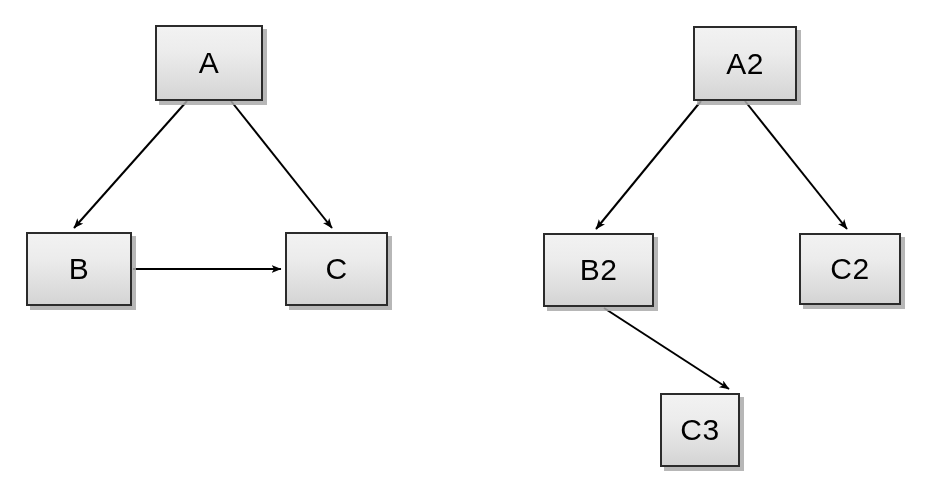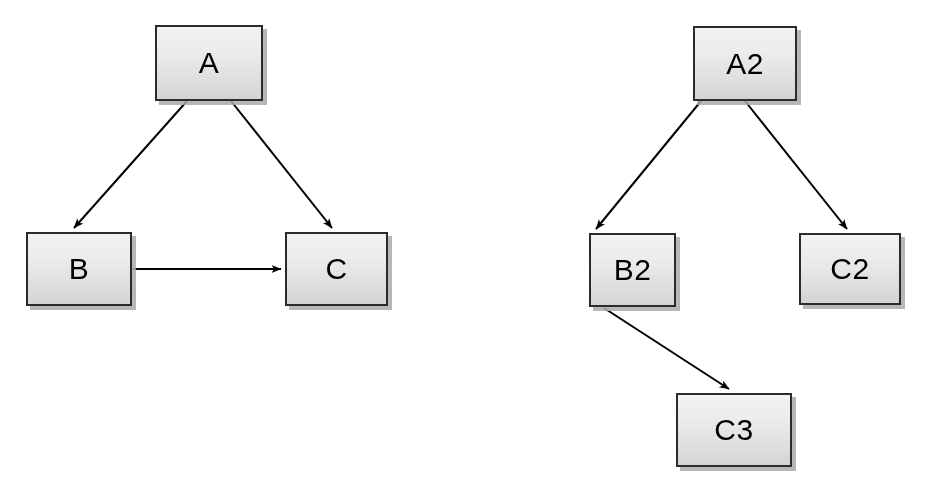--- a/index.html
+++ b/index.html
@@ -73,24 +73,24 @@
       </div>
       <div class="node" style="left: 26px; top: 232px; width: 106px; height: 74px;">
         <span class="node-label">B</span>
       </div>
       <div class="node" style="left: 285px; top: 232px; width: 103px; height: 74px;">
         <span class="node-label">C</span>
       </div>
       <div class="node" style="left: 669px; top: 26px; width: 104px; height: 75px; margin-left: 24px;">
         <span class="node-label">A2</span>
       </div>
-      <div class="node" style="left: 543px; top: 233px; width: 87px; height: 74px; margin-left: 46px;">
+      <div class="node" style="left: 543px; top: 233px; width: 111px; height: 74px;">
         <span class="node-label">B2</span>
       </div>
       <div class="node" style="left: 799px; top: 233px; width: 102px; height: 72px; text-align: center;">
         <span class="node-label">C2</span>
       </div>
-      <div class="node" style="left: 676px; top: 393px; width: 116px; height: 74px;">
+      <div class="node" style="left: 660px; top: 393px; width: 80px; height: 74px;">
         <span class="node-label">C3</span>
       </div>
     </div>
 
 </div>
 
 </body></html>

